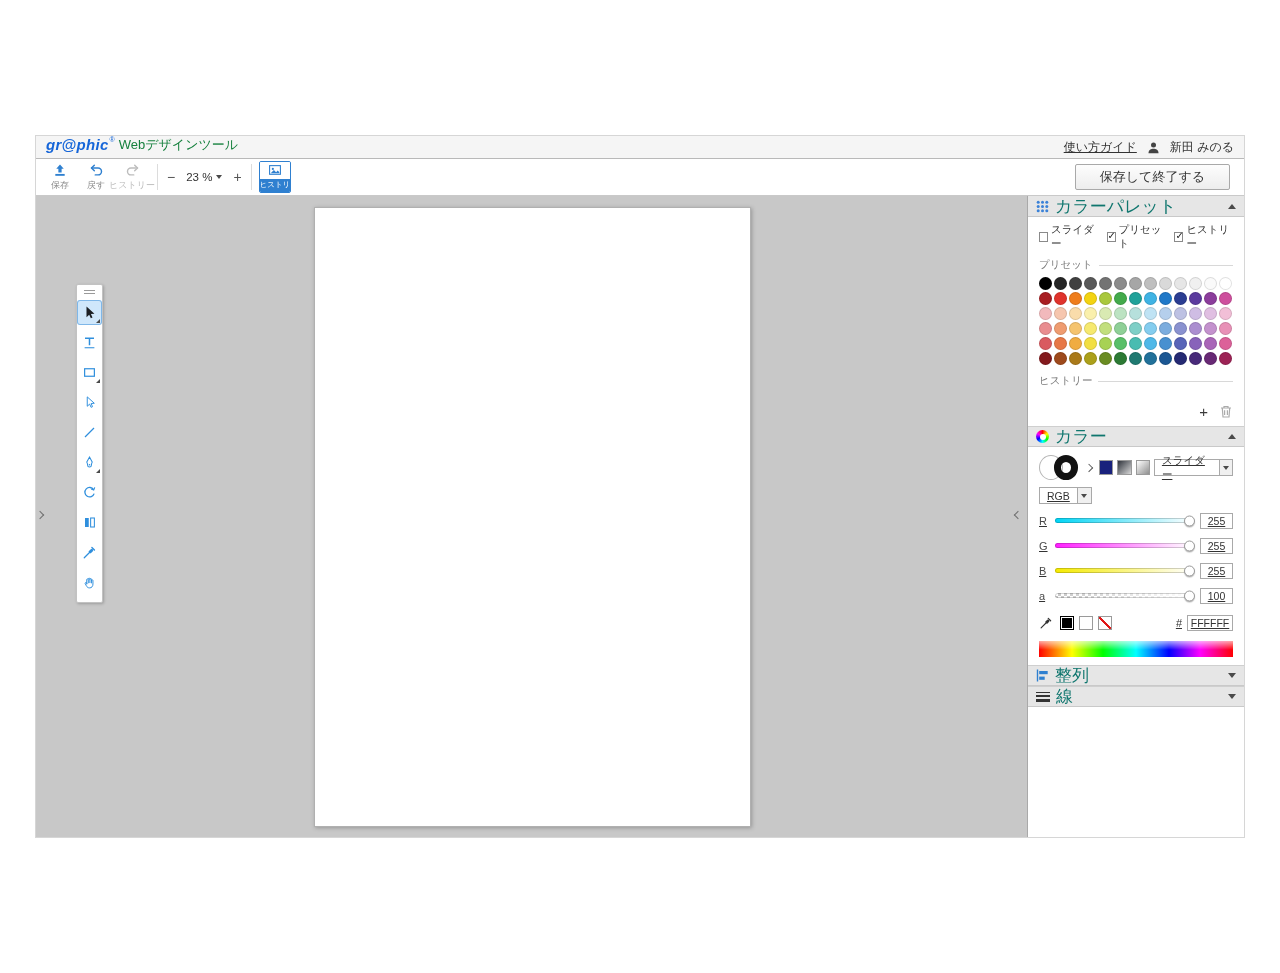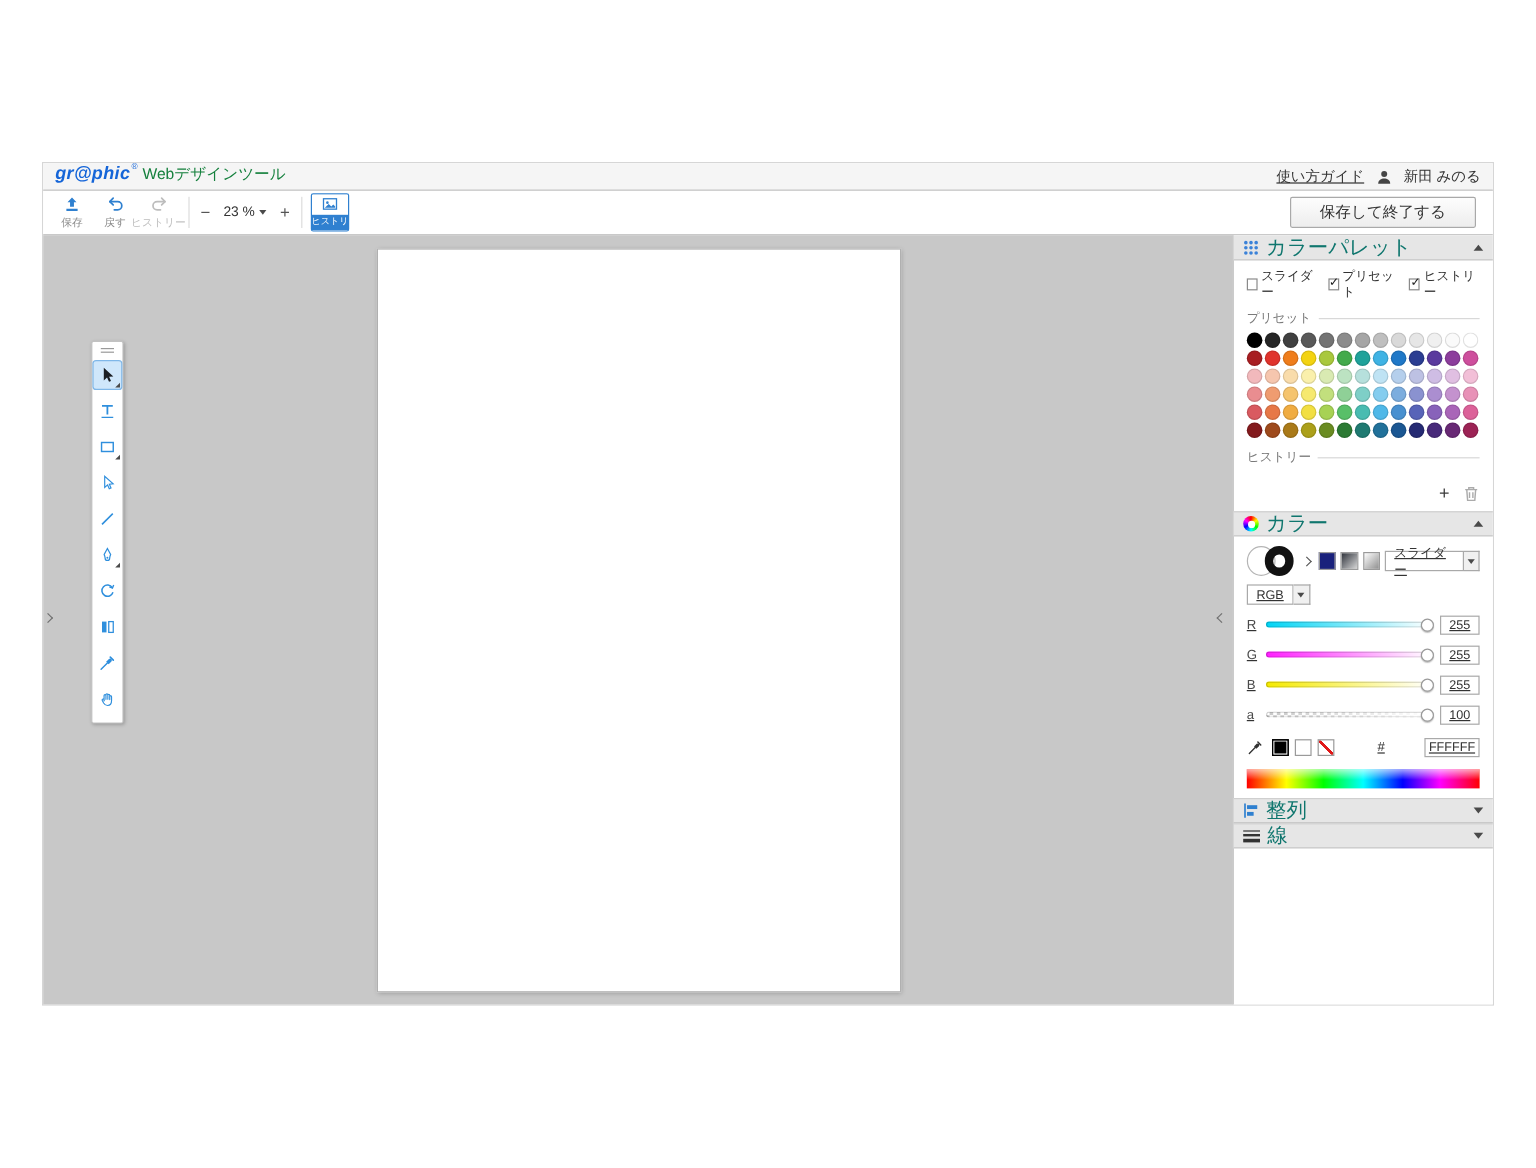--- a/index.html
+++ b/index.html
@@ -123,21 +123,21 @@
     display:flex; align-items:center; justify-content:center; cursor:text; }
 
   .hex-row { display:flex; align-items:center; gap:5px; margin-top:4px; height:22px; }
   .sw { width:14px; height:14px; border:1px solid #9a9a9a; cursor:pointer; }
   .sw.black { background:#000; border:1px solid #000; box-shadow:0 0 0 1px #fff inset; }
   .sw.white { background:#fff; }
   .sw.none { background:linear-gradient(45deg,#fff 44%,#e01818 44%,#e01818 56%,#fff 56%); }
   .hex-spacer { flex:1; }
   .hash { font-size:11px; color:#333; }
   .hex-box { width:46px; height:16px; border:1px solid #a9a9a9; background:#fff; font-size:10.5px;
-    display:flex; align-items:center; justify-content:center; cursor:text;margin-left:28px; }
+    display:flex; align-items:center; justify-content:center; cursor:text; }
   .rainbow { height:16px; margin-top:7px; cursor:crosshair;
     background:
       linear-gradient(to bottom, rgba(255,255,255,.65), rgba(255,255,255,0) 55%),
       linear-gradient(to right,#f00,#ff0 17%,#0f0 33%,#0ff 50%,#00f 67%,#f0f 83%,#f00); }
 
   .wheel-icon { width:13px; height:13px; border-radius:50%;
     background:conic-gradient(#f00,#ff0,#0f0,#0ff,#00f,#f0f,#f00); position:relative; }
   .wheel-icon::after { content:""; position:absolute; inset:3.5px; background:#fff; border-radius:50%; }
   .line-icon { display:flex; flex-direction:column; gap:2px; width:14px; }
   .line-icon i { display:block; background:#333; width:14px; }

